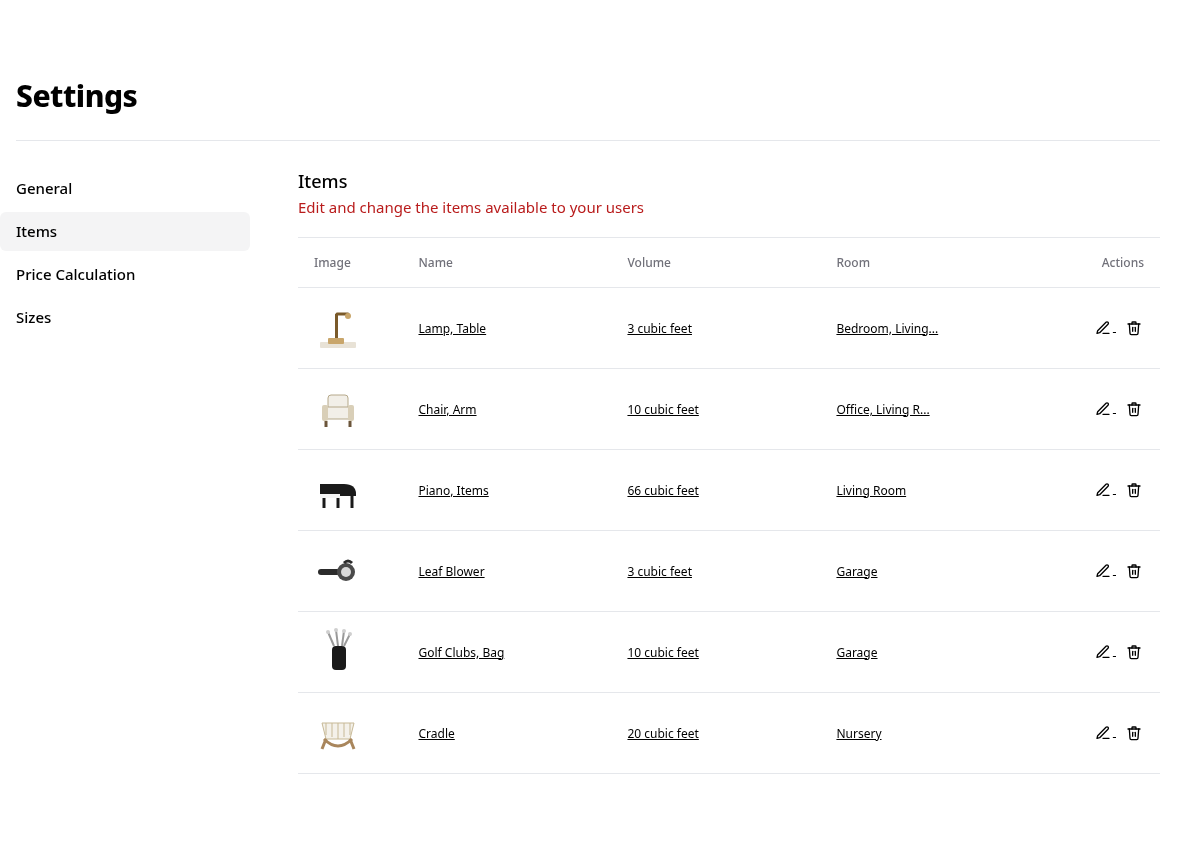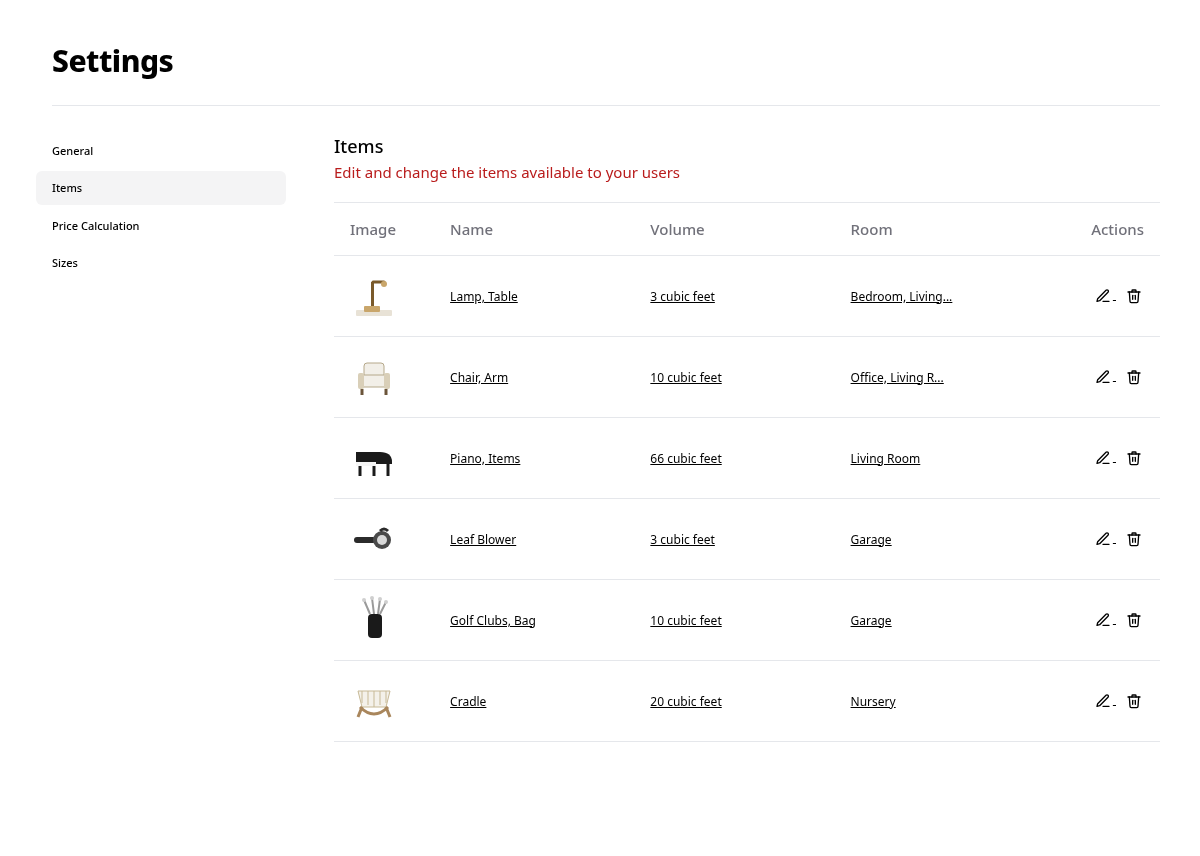--- a/index.html
+++ b/index.html
@@ -6,22 +6,23 @@
   html, body {
     margin: 0;
     padding: 0;
     font-family: ui-sans-serif, system-ui, -apple-system, "Segoe UI", Roboto, "Helvetica Neue", Arial, sans-serif;
     color: #000;
     background: #fff;
     font-size: 16px;
     -webkit-font-smoothing: antialiased;
   }
   .container {
-    padding: 40px 40px 40px 52px;
+    padding: 40px 40px 40px 16px;
     max-width: 1200px;
+    margin-top: 35px;
   }
   h1.page-title {
     font-size: 30px;
     font-weight: 800;
     margin: 0 0 24px 0;
     letter-spacing: -0.5px;
   }
   hr.divider {
     border: none;
     border-top: 1px solid #e5e7eb;
@@ -33,21 +34,21 @@
     padding-top: 28px;
   }
   .sidebar {
     width: 250px;
     flex-shrink: 0;
     margin-left: -16px;
   }
   .sidebar-item {
     padding: 9px 16px;
     border-radius: 6px;
-    font-size: 11px;
+    font-size: 15px;
     font-weight: 500;
     cursor: pointer;
     margin-bottom: 4px;
     line-height: 1.4;
   }
   .sidebar-item.active {
     background: #f4f4f5;
   }
   .main {
     flex: 1;
@@ -63,21 +64,21 @@
     color: #b91c1c;
     margin: 0 0 20px 0;
   }
   .table {
     width: 100%;
     border-collapse: collapse;
   }
   .table thead th {
     text-align: left;
     font-weight: 500;
-    font-size: 15px;
+    font-size: 12px;
     color: #71717a;
     padding: 16px 16px;
     border-bottom: 1px solid #e5e7eb;
     border-top: 1px solid #e5e7eb;
   }
   .table thead th.actions-head {
     text-align: right;
   }
   .table tbody td {
     padding: 16px 16px;

